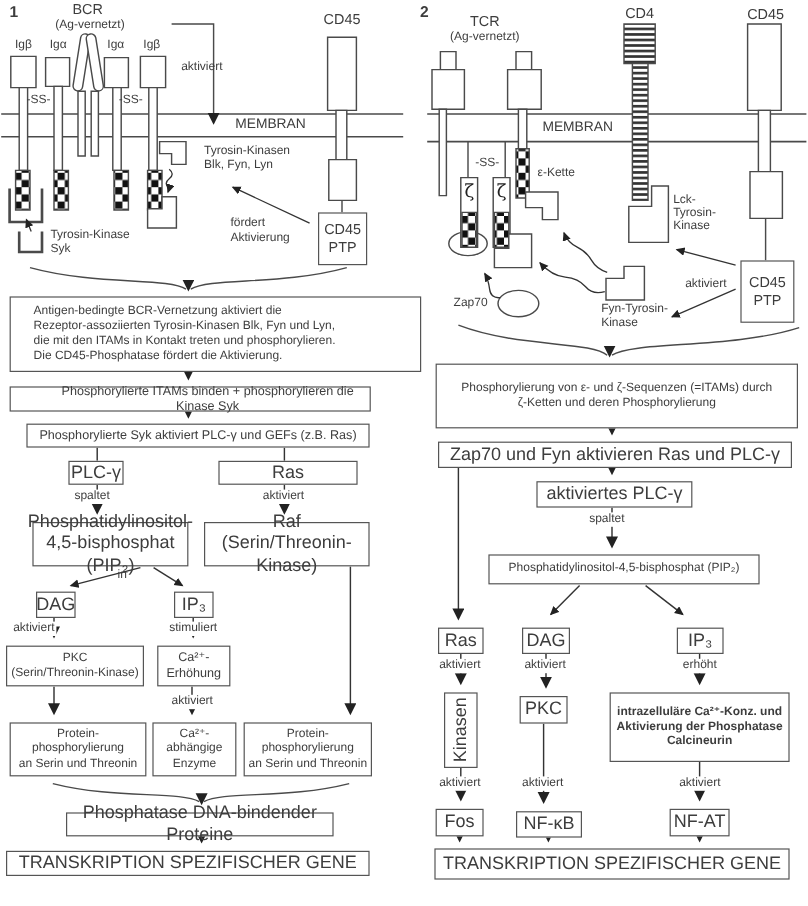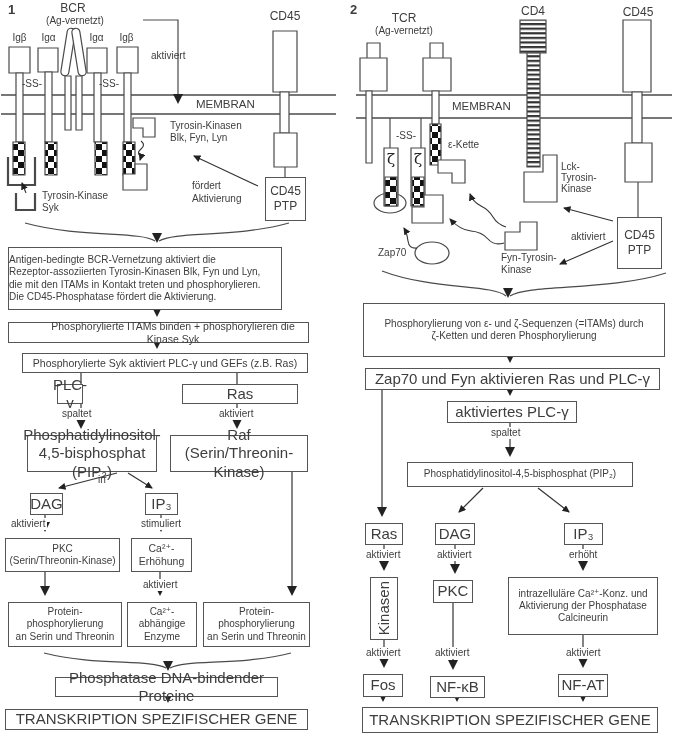--- a/index.html
+++ b/index.html
@@ -230,30 +230,30 @@
   <div>fördert</div>
   <div>Aktivierung</div>
 </div>
 
 <span class="lbl ctr" style="left:268px;top:10px;width:34px;font-size:12px;">CD45</span>
 <div class="box" style="left:265px;top:177px;width:41px;height:44px;font-size:12px;">
   <div>CD45</div>
   <div>PTP</div>
 </div>
 
-<div class="box left" style="left:8px;top:247px;width:274px;height:63px;font-size:10px;">
+<div class="box left" style="left:8px;top:247px;width:343px;height:63px;font-size:10px;padding-left:19px;">
   <div>Antigen-bedingte BCR-Vernetzung aktiviert die</div>
   <div>Rezeptor-assoziierten Tyrosin-Kinasen Blk, Fyn und Lyn,</div>
   <div>die mit den ITAMs in Kontakt treten und phosphorylieren.</div>
   <div>Die CD45-Phosphatase fördert die Aktivierung.</div>
 </div>
 <div class="box" style="left:8px;top:322px;width:301px;height:21px;font-size:10.5px;padding-left:29px;">Phosphorylierte ITAMs binden + phosphorylieren die Kinase Syk</div>
 <div class="box" style="left:22px;top:353px;width:286px;height:20px;font-size:10.5px;">Phosphorylierte Syk aktiviert PLC-γ und GEFs (z.B. Ras)</div>
 
-<div class="box" style="left:57px;top:384px;width:26px;height:20px;">PLC-γ</div>
+<div class="box" style="left:57px;top:384px;width:46px;height:20px;">PLC-γ</div>
 <div class="box" style="left:182px;top:384px;width:116px;height:20px;">Ras</div>
 <span class="lbl wbg" style="left:60px;top:408px;">spaltet</span>
 <span class="lbl wbg" style="left:217px;top:408px;">aktiviert</span>
 
 <div class="box" style="left:27px;top:435px;width:130px;height:37px;">
   <div>Phosphatidylinositol-</div>
   <div>4,5-bisphosphat (PIP₂)</div>
 </div>
 <div class="box" style="left:170px;top:435px;width:138px;height:37px;">
   <div>Raf</div>
@@ -335,21 +335,21 @@
 <div class="box" style="left:435px;top:523px;width:40px;height:22px;">DAG</div>
 <div class="box" style="left:564px;top:523px;width:39px;height:22px;">IP₃</div>
 <span class="lbl wbg" style="left:364px;top:549px;">aktiviert</span>
 <span class="lbl wbg" style="left:435px;top:549px;">aktiviert</span>
 <span class="lbl wbg" style="left:567px;top:549px;">erhöht</span>
 
 <div class="box" style="left:370px;top:577px;width:28px;height:63px;">
   <span class="vert">Kinasen</span>
 </div>
 <div class="box" style="left:433px;top:580px;width:40px;height:23px;">PKC</div>
-<div class="box" style="left:508px;top:577px;width:150px;height:58px;font-size:10px;">
+<div class="box" style="left:508px;top:577px;width:150px;height:58px;font-size:10px;font-weight:bold;">
   <div>intrazelluläre Ca²⁺-Konz. und</div>
   <div>Aktivierung der Phosphatase</div>
   <div>Calcineurin</div>
 </div>
 <span class="lbl wbg" style="left:364px;top:647px;">aktiviert</span>
 <span class="lbl wbg" style="left:433px;top:647px;">aktiviert</span>
 <span class="lbl wbg" style="left:564px;top:647px;">aktiviert</span>
 
 <div class="box" style="left:363px;top:674px;width:40px;height:23px;">Fos</div>
 <div class="box" style="left:430px;top:676px;width:55px;height:22px;">NF-κB</div>

